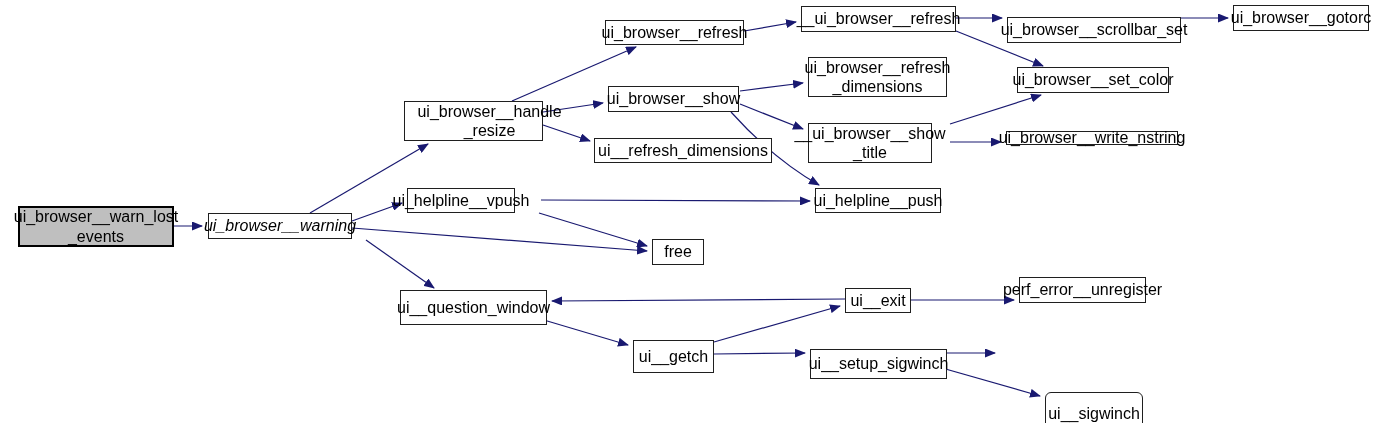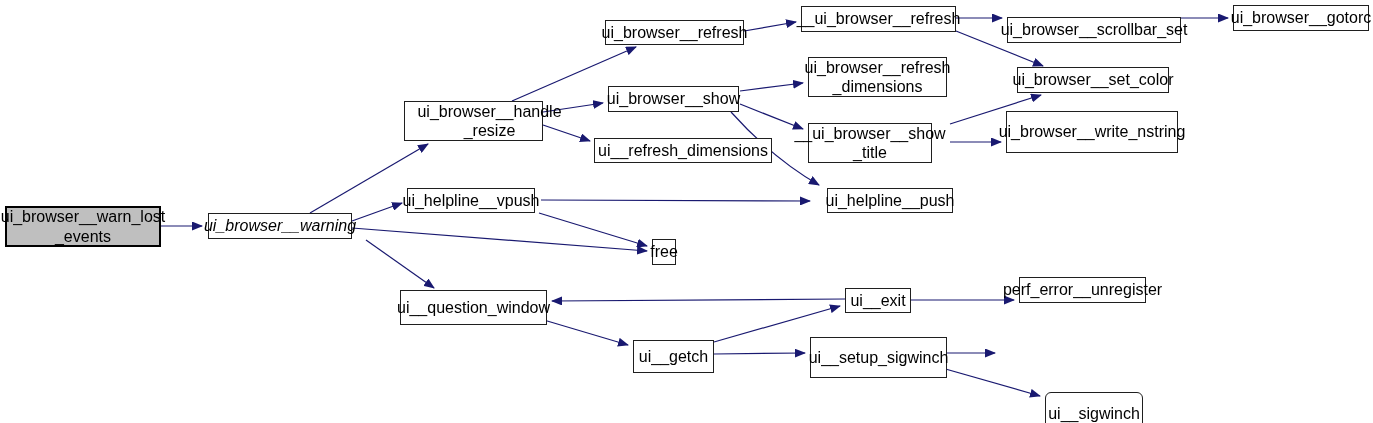--- a/index.html
+++ b/index.html
@@ -73,39 +73,39 @@
       <path d="M541,200 L810,201" fill="none" stroke="#191970" stroke-width="1.2" marker-end="url(#arrow)"></path>
       <path d="M539,213 L647,246" fill="none" stroke="#191970" stroke-width="1.2" marker-end="url(#arrow)"></path>
       <path d="M845,299 L552,301" fill="none" stroke="#191970" stroke-width="1.2" marker-end="url(#arrow)"></path>
       <path d="M527,315 L628,345" fill="none" stroke="#191970" stroke-width="1.2" marker-end="url(#arrow)"></path>
       <path d="M714,342 L840,306" fill="none" stroke="#191970" stroke-width="1.2" marker-end="url(#arrow)"></path>
       <path d="M714,354 L805,353" fill="none" stroke="#191970" stroke-width="1.2" marker-end="url(#arrow)"></path>
       <path d="M911,300 L1014,300" fill="none" stroke="#191970" stroke-width="1.2" marker-end="url(#arrow)"></path>
       <path d="M947,353 L995,353" fill="none" stroke="#191970" stroke-width="1.2" marker-end="url(#arrow)"></path>
       <path d="M935,366 L1040,396" fill="none" stroke="#191970" stroke-width="1.2" marker-end="url(#arrow)"></path>
     </svg>
-<div class="node current" style="left: 5px; top: 206px; width: 156px; height: 41px;">ui_browser__warn_lost
+<div class="node current" style="left: 18px; top: 206px; width: 156px; height: 41px;">ui_browser__warn_lost
 _events</div>
     <div class="node" style="left: 208px; top: 213px; width: 144px; height: 26px; font-style: italic;">ui_browser__warning</div>
     <div class="node" style="left: 404px; top: 101px; width: 139px; height: 40px; padding-left: 32px;">ui_browser__handle
 _resize</div>
-    <div class="node" style="left: 407px; top: 188px; width: 128px; height: 25px; text-align: right;">ui_helpline__vpush</div>
-    <div class="node" style="left: 652px; top: 239px; width: 24px; height: 26px; text-align: center;">free</div>
+    <div class="node" style="left: 407px; top: 188px; width: 108px; height: 25px; text-align: right;">ui_helpline__vpush</div>
+    <div class="node" style="left: 652px; top: 239px; width: 52px; height: 26px; text-align: center;">free</div>
     <div class="node" style="left: 400px; top: 290px; width: 147px; height: 35px;">ui__question_window</div>
     <div class="node" style="left: 605px; top: 20px; width: 139px; height: 25px;">ui_browser__refresh</div>
     <div class="node" style="left: 608px; top: 86px; width: 131px; height: 26px;">ui_browser__show</div>
     <div class="node" style="left: 594px; top: 138px; width: 178px; height: 25px;">ui__refresh_dimensions</div>
     <div class="node" style="left: 801px; top: 6px; width: 155px; height: 26px;">__ui_browser__refresh</div>
     <div class="node" style="left: 808px; top: 57px; width: 139px; height: 40px;">ui_browser__refresh
 _dimensions</div>
     <div class="node" style="left: 808px; top: 123px; width: 124px; height: 40px;">__ui_browser__show
 _title</div>
-    <div class="node" style="left: 815px; top: 188px; width: 126px; height: 25px; margin-left: 12px;">ui_helpline__push</div>
+    <div class="node" style="left: 815px; top: 188px; width: 126px; height: 25px;">ui_helpline__push</div>
     <div class="node" style="left: 845px; top: 288px; width: 66px; height: 25px;">ui__exit</div>
     <div class="node" style="left: 633px; top: 340px; width: 81px; height: 33px;">ui__getch</div>
-    <div class="node" style="left: 810px; top: 337px; width: 137px; height: 41px;">ui__setup_sigwinch</div>
+    <div class="node" style="left: 810px; top: 349px; width: 137px; height: 30px;">ui__setup_sigwinch</div>
     <div class="node" style="left: 1007px; top: 17px; width: 174px; height: 26px;">ui_browser__scrollbar_set</div>
     <div class="node" style="left: 1233px; top: 5px; width: 136px; height: 26px;">ui_browser__gotorc</div>
     <div class="node" style="left: 1017px; top: 67px; width: 152px; height: 26px;">ui_browser__set_color</div>
-    <div class="node" style="left: 1006px; top: 111px; width: 172px; height: 42px;">ui_browser__write_nstring</div>
+    <div class="node" style="left: 1006px; top: 131px; width: 172px; height: 14px;">ui_browser__write_nstring</div>
     <div class="node" style="left: 1019px; top: 277px; width: 127px; height: 26px;">perf_error__unregister</div>
     <div class="node" style="left: 1045px; top: 392px; width: 98px; height: 43px; border-radius: 6px;">ui__sigwinch</div>
   </div>
 
 </body></html>

